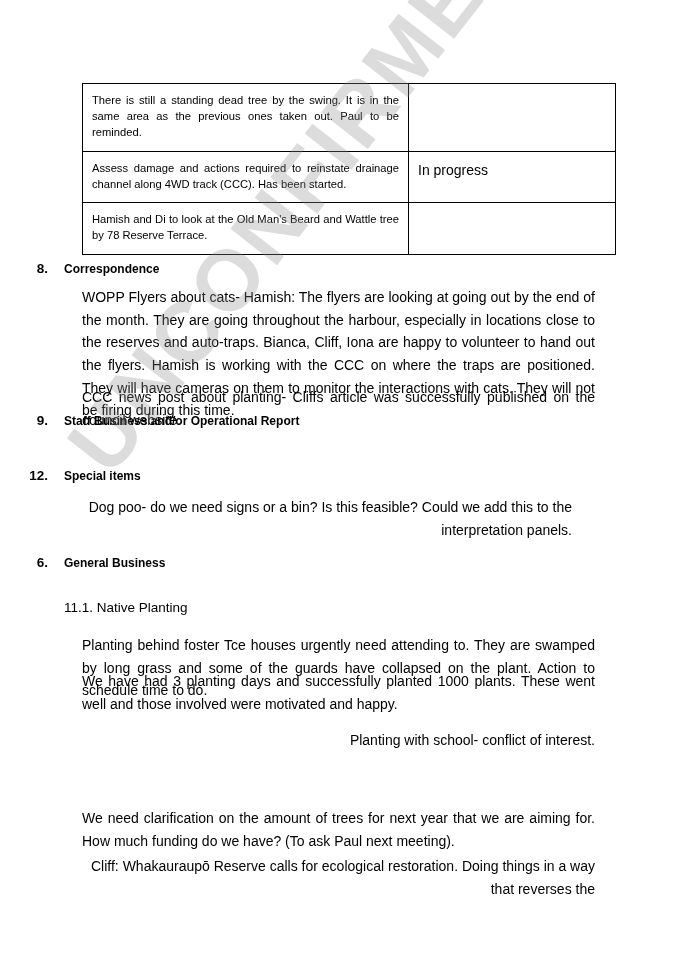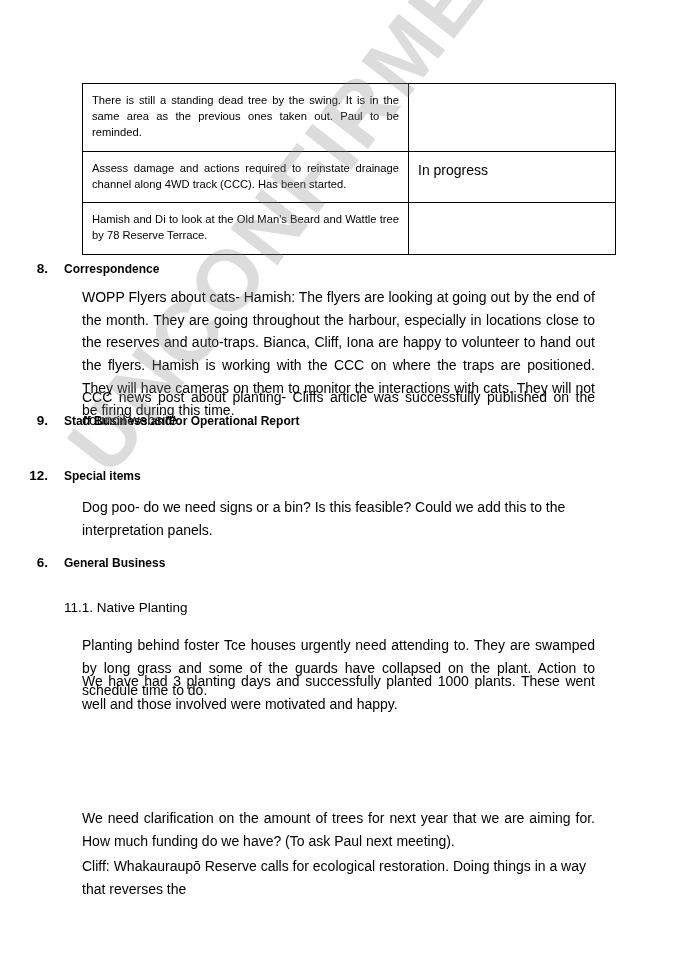--- a/index.html
+++ b/index.html
@@ -101,21 +101,21 @@
 
   
   .para {
     position: absolute;
     font-size: 14px;
     line-height: 1.62;
     color: #000;
     text-align: justify;
   }
   .para.left {
-    text-align: left;
+    text-align: right;
   }
 </style>
 </head>
 <body>
 
 <div class="page">
   <div class="content">
 
     <table class="actions">
       <colgroup>
@@ -161,20 +161,21 @@
       <span class="ttl">General Business</span>
     </div>
 
     <div class="subsec" style="left:64px; top:600px;">
       <span>11.1.</span>
       <span>Native Planting</span>
     </div>
 
     <div class="para" style="left:82px; top:634px; width:513px;">Planting behind foster Tce houses urgently need attending to. They are swamped by long grass and some of the guards have collapsed on the plant. Action to schedule time to do.</div>
     <div class="para" style="left:82px; top:670px; width:513px;">We have had 3 planting days and successfully planted 1000 plants. These went well and those involved were motivated and happy.</div>
+    <div class="para left" style="left:82px; top:729px; width:513px;">Planting with school- conflict of interest.</div>
     <div class="para" style="left:82px; top:807px; width:513px;">We need clarification on the amount of trees for next year that we are aiming for. How much funding do we have? (To ask Paul next meeting).</div>
     <div class="para left" style="left:82px; top:855px; width:513px;">Cliff: Whakauraupō Reserve calls for ecological restoration. Doing things in a way that reverses the</div>
 
   </div>
 
   <div class="watermark">
     <span>UNCONFIRMED</span>
   </div>
 </div>
 

